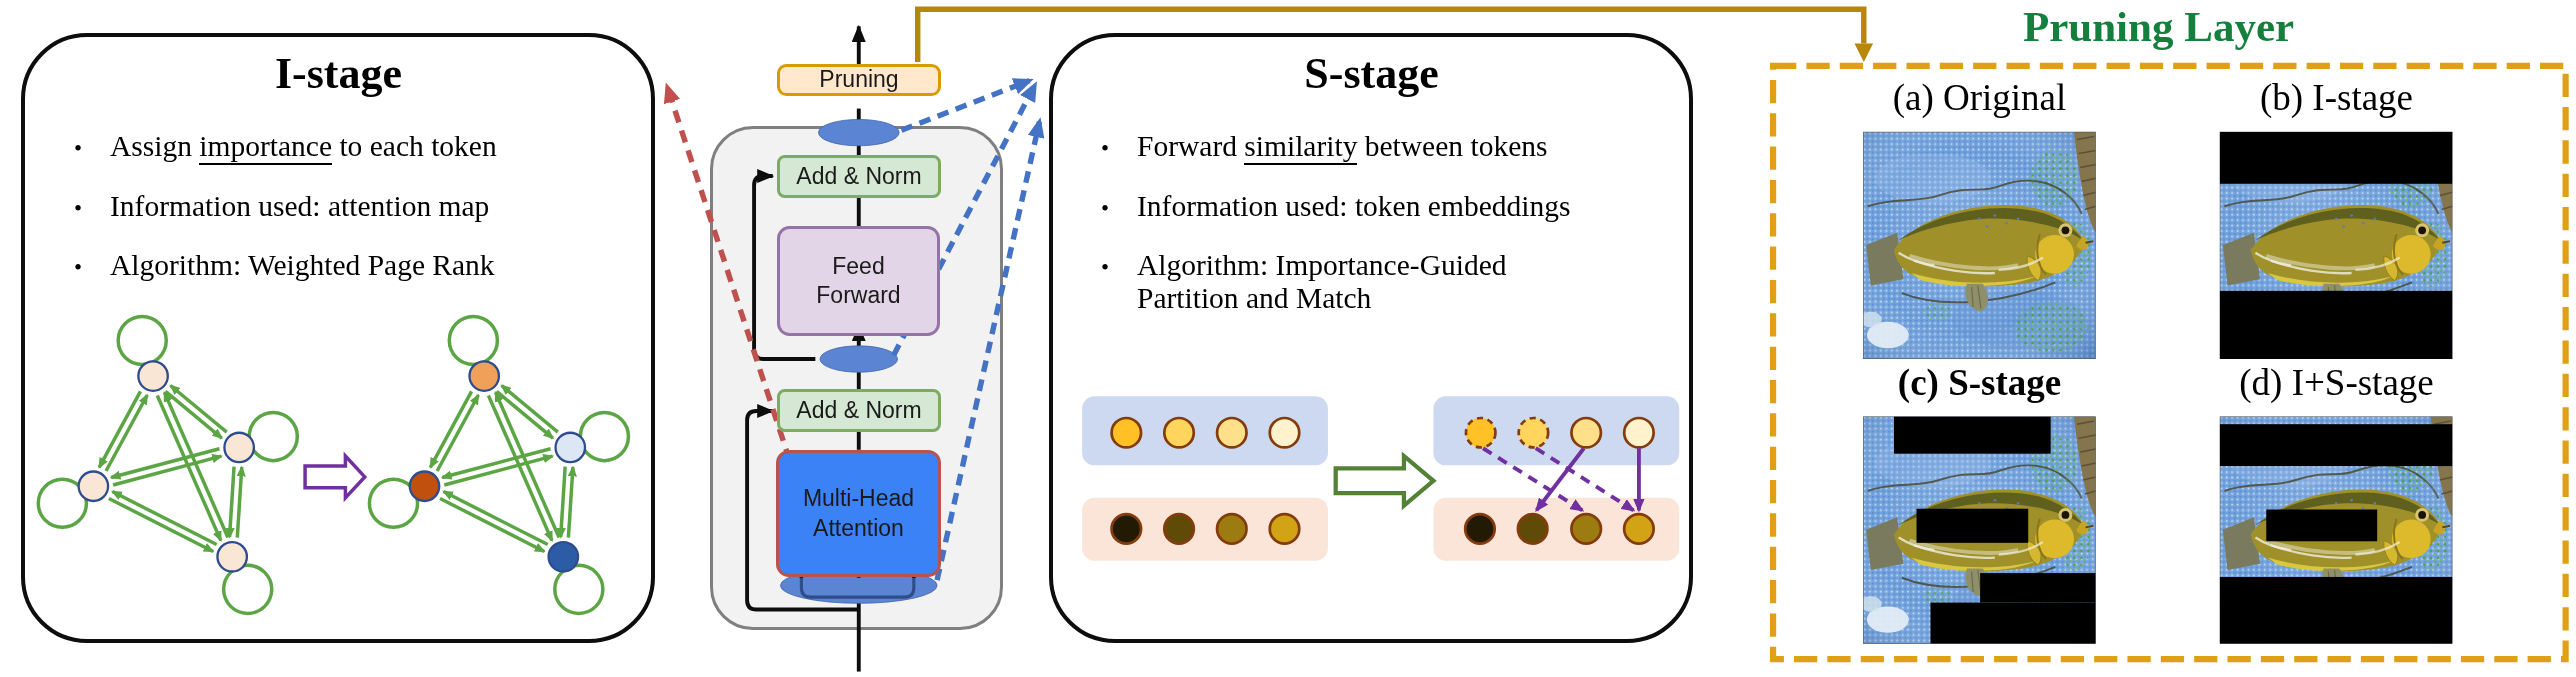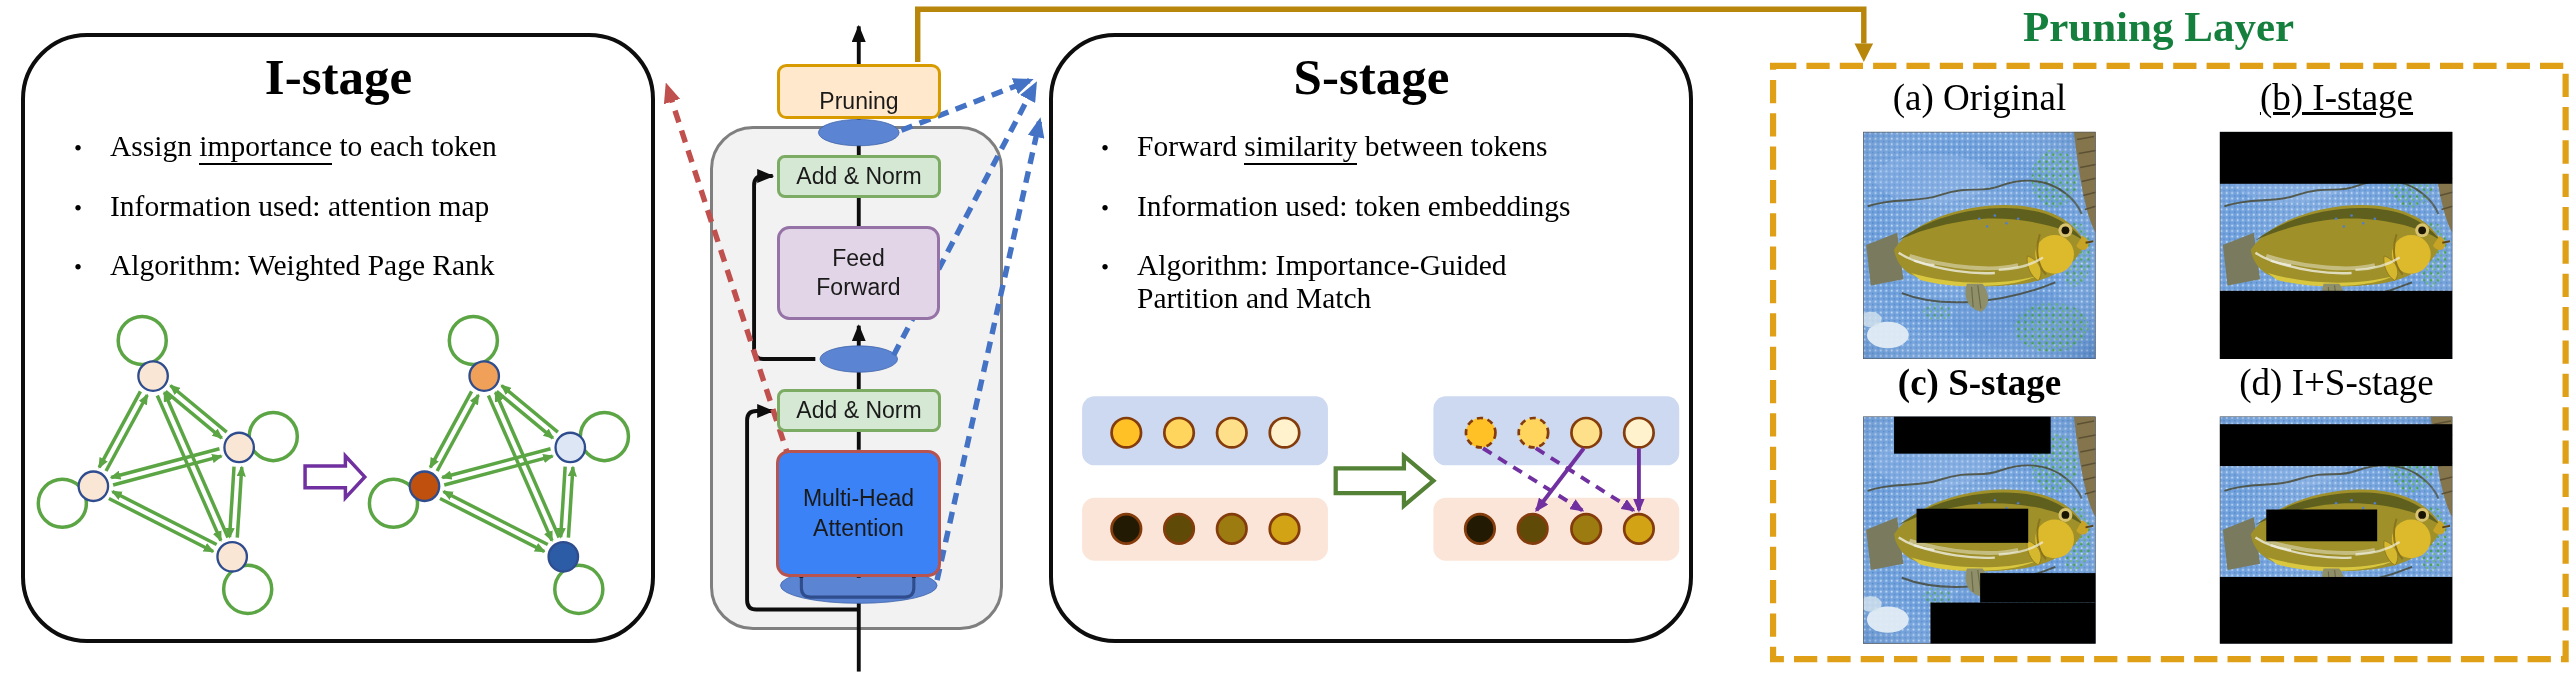--- a/index.html
+++ b/index.html
@@ -7,27 +7,27 @@
           font-family:"Liberation Serif",serif;color:#000;}
   .panel{position:absolute;background:#fff;border:4.7px solid #0d0d0d;border-radius:66px;z-index:1;}
   #panel-i{left:21px;top:33px;width:626px;height:602px;}
   #panel-s{left:1049px;top:33px;width:636px;height:602px;}
   #gray-box{position:absolute;left:710px;top:126px;width:287px;height:498px;background:#F2F2F2;
             border:3.9px solid #7F7F7F;border-radius:43px;z-index:2;}
   #overlay{position:absolute;left:0;top:0;width:2576px;height:677px;z-index:3;}
   .tbox{position:absolute;z-index:4;display:flex;flex-direction:column;justify-content:center;
         align-items:center;text-align:center;font-family:"Liberation Sans",sans-serif;
         font-size:23px;line-height:29.5px;color:#1a1a1a;box-sizing:border-box;}
-  #box-pruning{left:777px;top:64px;width:164px;height:55px;background:#FFE8CC;border:3.9px solid #D79B00;border-radius:9.3px;justify-content:flex-end;}
+  #box-pruning{left:777px;top:64px;width:164px;height:32px;background:#FFE8CC;border:3.9px solid #D79B00;border-radius:9.3px;}
   #box-an1{left:777px;top:155px;width:164px;height:43px;background:#D5E8D4;border:3.9px solid #7CAB63;border-radius:7.8px;}
-  #box-ff{left:777px;top:226px;width:163px;height:94px;background:#E1D5E7;border:3.9px solid #9673A6;border-radius:12.4px;}
+  #box-ff{left:777px;top:226px;width:163px;height:110px;background:#E1D5E7;border:3.9px solid #9673A6;border-radius:12.4px;}
   #box-an2{left:777px;top:389px;width:164px;height:43px;background:#D5E8D4;border:3.9px solid #7CAB63;border-radius:7.8px;}
   #box-mha{left:776px;top:450px;width:165px;height:127px;background:#3b82f6;border:3.9px solid #B85450;border-radius:13px;}
   .txt{position:absolute;z-index:5;}
-  .panel-title{font-weight:bold;font-size:51px;text-align:center;}
+  .panel-title{font-weight:bold;font-size:44px;text-align:center;}
   #title-i{left:21px;top:48px;width:635px;}
   #title-s{left:1049px;top:48px;width:645px;}
   .bullet{position:absolute;z-index:5;font-size:29.5px;display:grid;grid-template-columns:36px auto;align-items:baseline;}
   .bullet .dot{font-size:23px;}
   .u{border-bottom:2.3px solid #000;padding-bottom:1px;}
   .bi{left:74px;width:574px;}
   .bs{left:1101px;width:590px;}
   #pl-title{left:1926px;top:1.6px;width:465px;text-align:center;font-weight:bold;font-size:43px;color:#15803d;}
   .img-label{width:233px;text-align:center;font-size:37px;z-index:5;}
 </style>
@@ -322,18 +322,18 @@
   <div class="bullet bs" style="top:249px;">
     <span class="dot">•</span>
     <span>
       <span>Algorithm: Importance-Guided</span><br>
       <span>Partition and Match</span>
     </span>
   </div>
 
   <div class="txt" id="pl-title">Pruning Layer</div>
   <div class="txt img-label" style="left:1863px;top:76px;">(a) Original</div>
-  <div class="txt img-label" style="left:2220px;top:76px;text-decoration:underline;">(b) I-stage</div>
+  <div class="txt img-label" style="left:2220px;top:76px;">(b) I-stage</div>
   <div class="txt img-label" style="left:1863px;top:361px;font-weight:bold;">(c) S-stage</div>
   <div class="txt img-label" style="left:2220px;top:361px;">(d) I+S-stage</div>
 
 </div>
 
 
 </body></html>

